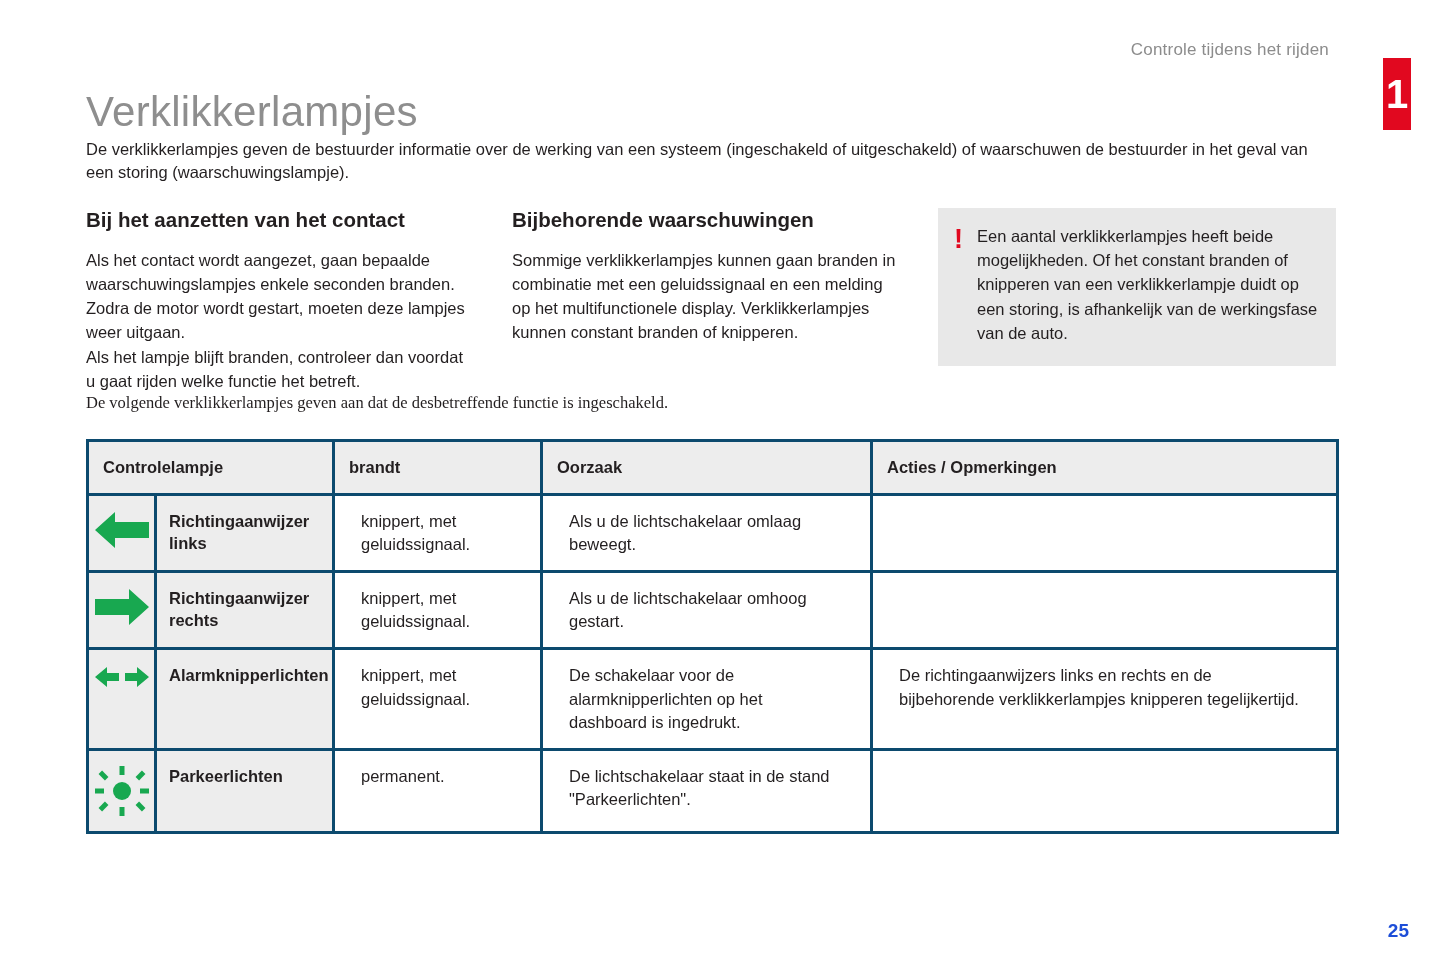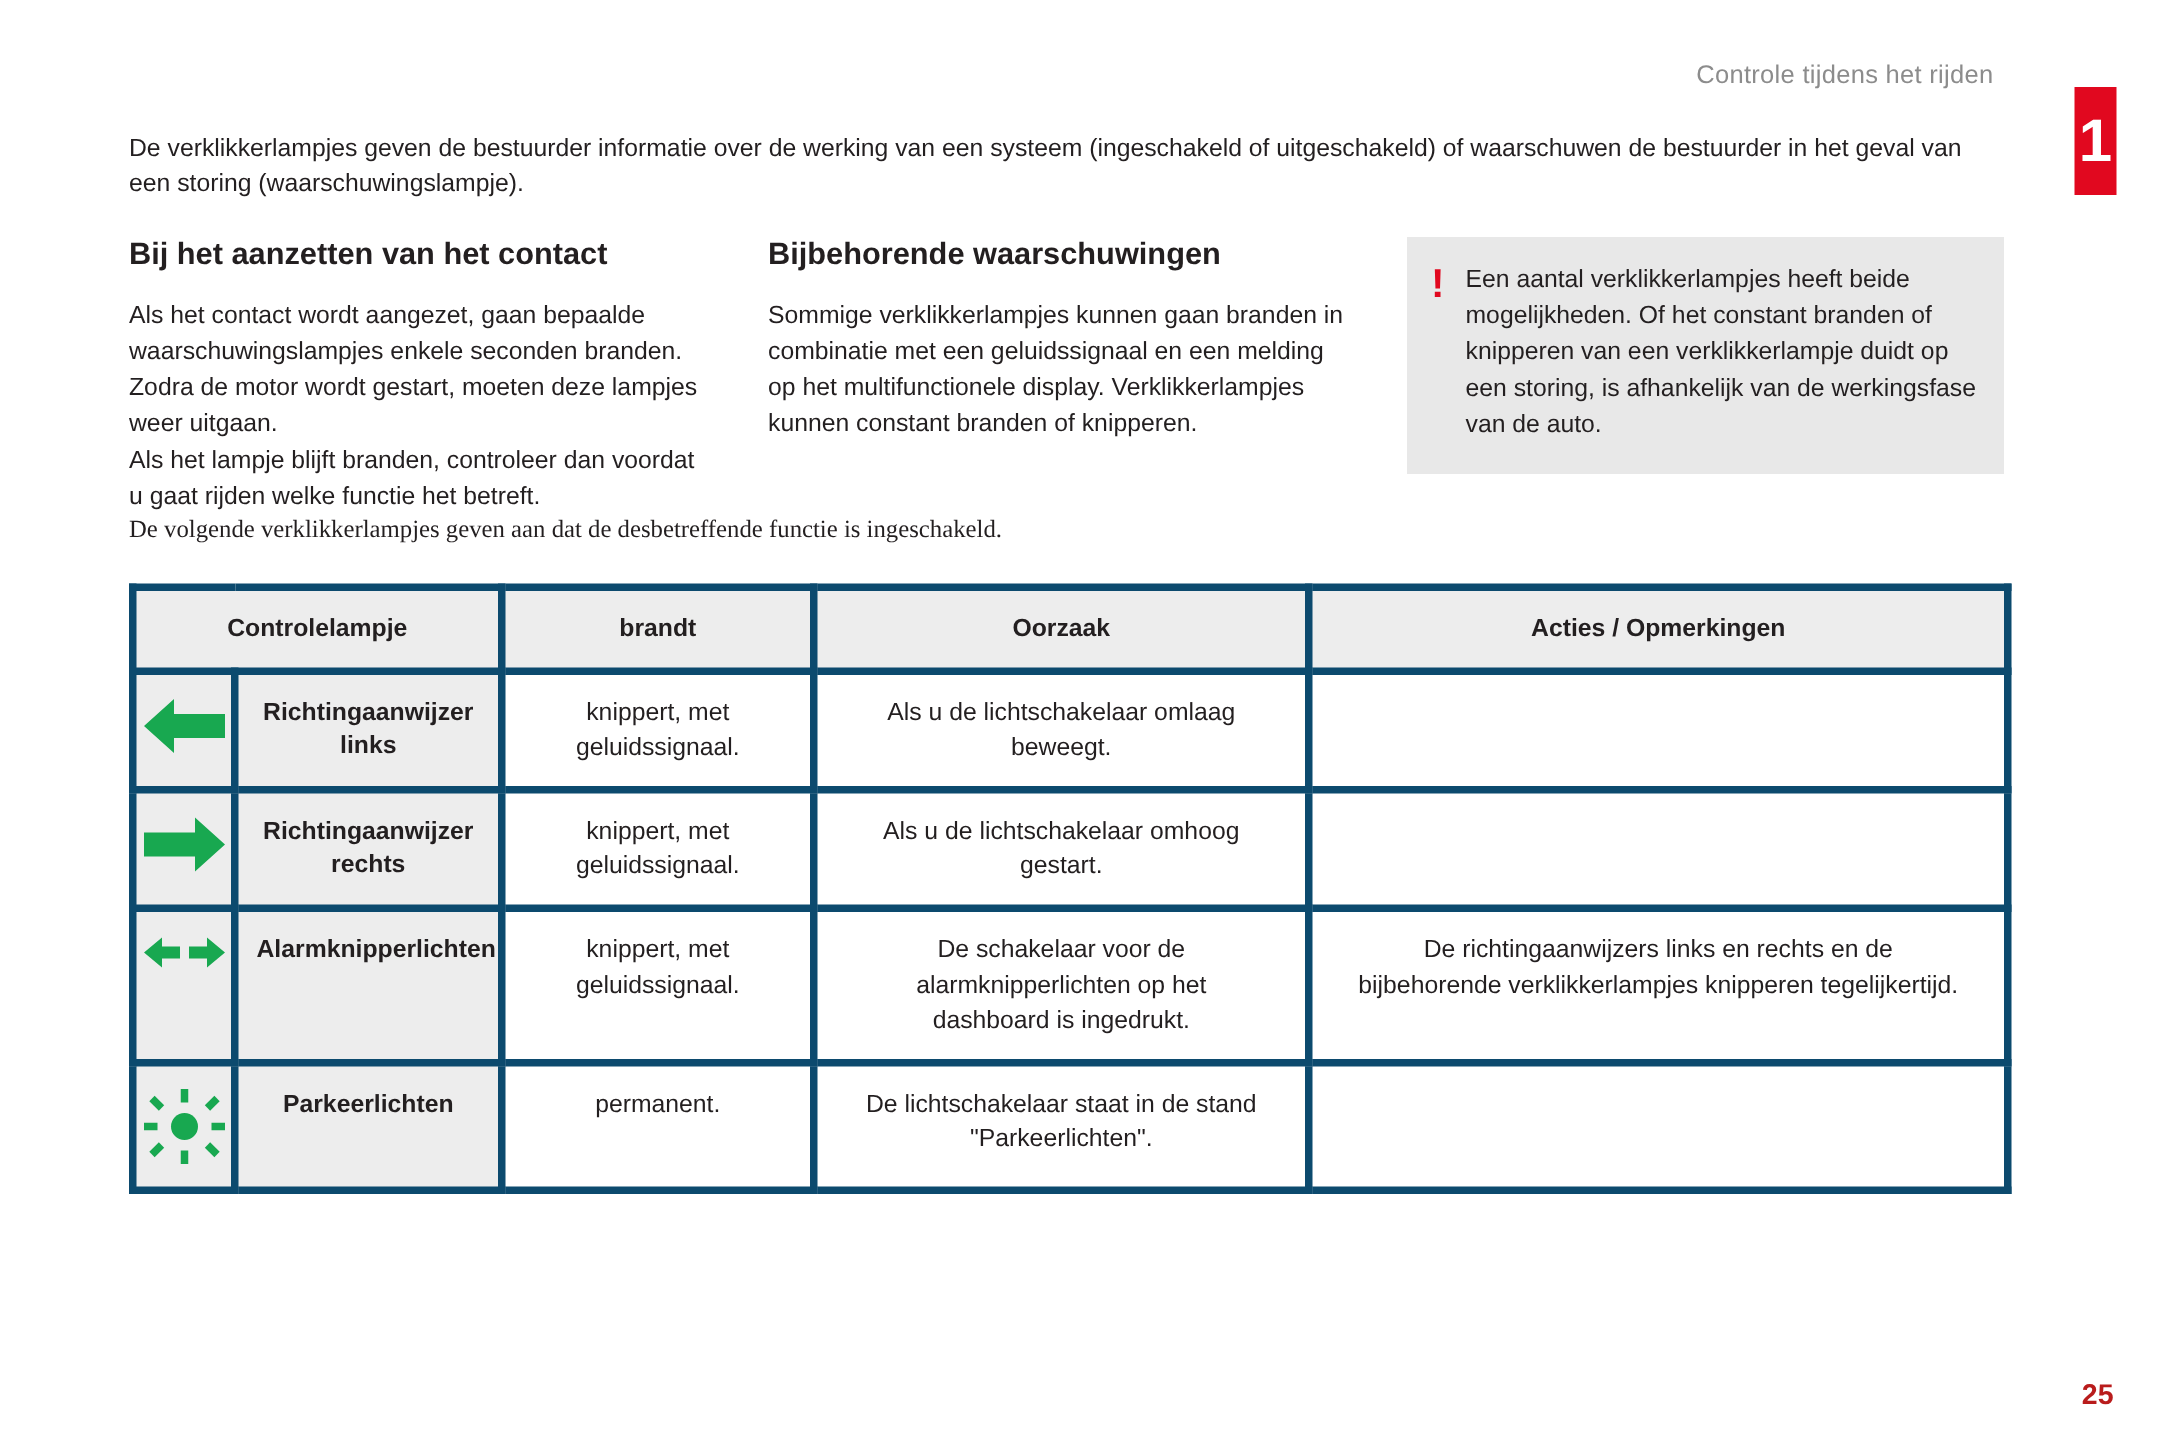--- a/index.html
+++ b/index.html
@@ -118,23 +118,23 @@
     font-family: Liberation Serif, serif;
   }
 
   
   table.lamps {
     width: 1250px;
     border-collapse: collapse;
     table-layout: fixed;
   }
   table.lamps th, table.lamps td {
-    border: 5px solid #0c4a6e;
+    border: 3px solid #0c4a6e;
     vertical-align: top;
-    text-align: center;
+    text-align: left;
     margin-top: 36px;
   }
   table.lamps thead th {
     background: #ededed;
     font-size: 16.5px;
     font-weight: bold;
     padding: 16px 14px;
   }
   .col-icon  { width: 68px; }
   .col-name  { width: 178px; }
@@ -170,32 +170,33 @@
     justify-content: center;
     padding: 14px 0;
   }
   svg { display: block; }
 
   .page-number {
     position: absolute;
     right: 36px; bottom: 22px;
     font-size: 19px;
     font-weight: bold;
-    color: #b91c1c;
+    color: #1d4ed8;
   }
 </style>
 </head>
 <body>
 
 <div class="top-rule"></div>
 <div class="header-label">Controle tijdens het rijden</div>
 <div class="chapter-tab">1</div>
 
 <div class="page">
 
+  <h1 class="title">Verklikkerlampjes</h1>
   <p class="intro">De verklikkerlampjes geven de bestuurder informatie over de werking van een systeem (ingeschakeld of uitgeschakeld) of waarschuwen de bestuurder in het geval van een storing (waarschuwingslampje).</p>
 
   <div class="cols">
     <div class="col c1">
       <h2 class="sub">Bij het aanzetten van het contact</h2>
       <p style="white-space:pre-line">Als het contact wordt aangezet, gaan bepaalde waarschuwingslampjes enkele seconden branden.
 Zodra de motor wordt gestart, moeten deze lampjes weer uitgaan.
 Als het lampje blijft branden, controleer dan voordat u gaat rijden welke functie het betreft.</p>
     </div>
     <div class="col c2">

